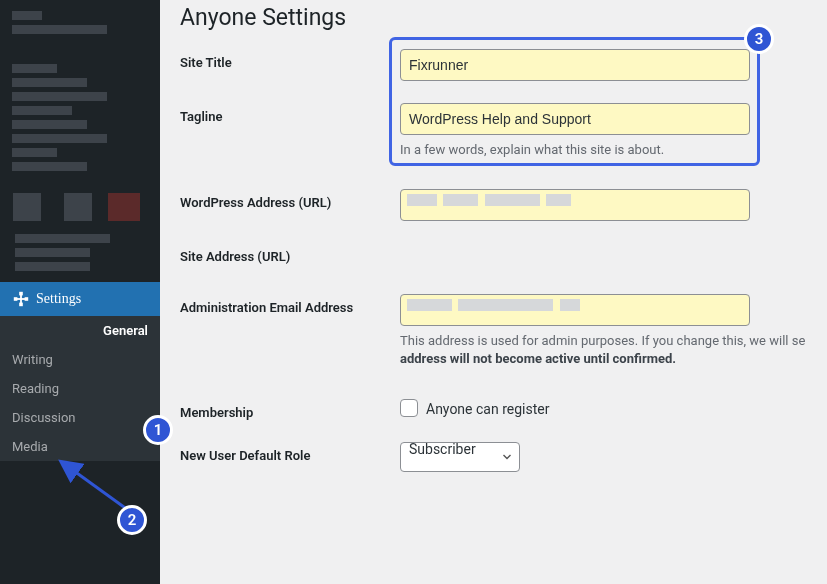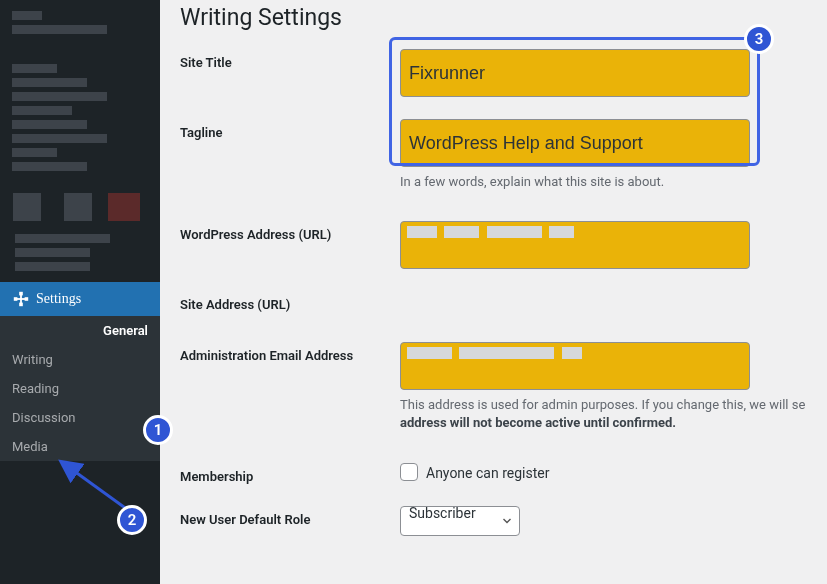--- a/index.html
+++ b/index.html
@@ -101,27 +101,27 @@
       font-size: 13px;
       flex-shrink: 0;
     }
     .form-control {
       flex: 1;
       min-width: 0;
     }
     .text-input {
       width: 350px;
       max-width: 100%;
-      height: 48px;
+      height: 32px;
       border: 1px solid #8c8f94;
       border-radius: 4px;
       padding: 0 8px;
-      font-size: 18px;
+      font-size: 14px;
       color: #2c3338;
-      background: #eab308;
+      background: #fef9c3;
     }
     .text-input.wide { width: 350px; }
     .help-text {
       font-size: 13px;
       color: #646970;
       margin-top: 6px;
       line-height: 1.4;
     }
     .help-text a { color: #2271b1; text-decoration: underline; cursor: pointer; }
     .help-text strong { color: #3c434a; margin-top: 22px; }
@@ -244,21 +244,21 @@
   <div class="submenu">
     <div class="submenu-item active">General</div>
     <div class="submenu-item">Writing</div>
     <div class="submenu-item">Reading</div>
     <div class="submenu-item">Discussion</div>
     <div class="submenu-item">Media</div>
   </div>
 </div>
 
 <div class="main">
-  <h1 class="page-title">Writing Settings</h1>
+  <h1 class="page-title">Anyone Settings</h1>
 
   <div class="form-row">
     <div class="form-label">Site Title</div>
     <div class="form-control">
       <input type="text" class="text-input wide" value="Fixrunner" style="">
     </div>
   </div>
 
   <div class="form-row tight">
     <div class="form-label">Tagline</div>

